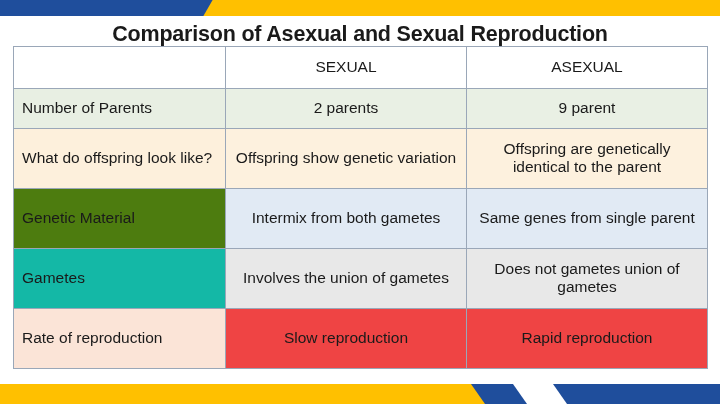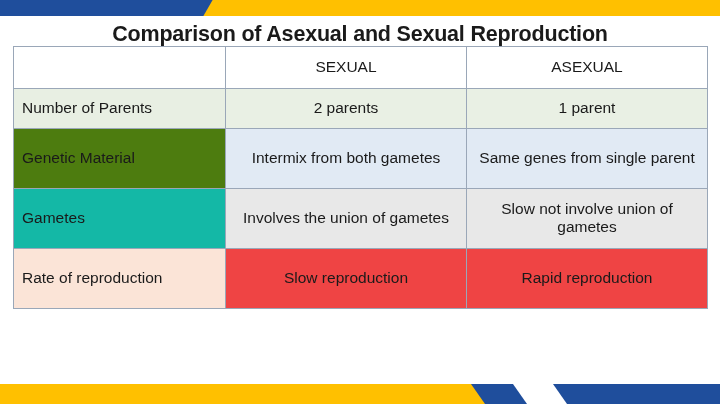--- a/index.html
+++ b/index.html
@@ -175,34 +175,39 @@
       <tbody>
         <tr class="hdr">
           <td class="blank"></td>
           <td>SEXUAL</td>
           <td>ASEXUAL</td>
         </tr>
 
         <tr class="row-green r-short">
           <td class="label-cell">Number of Parents</td>
           <td class="val-cell">2 parents</td>
-          <td class="val-cell">1 parent</td>
-        </tr>
-
+          <td class="val-cell">9 parent</td>
+        </tr>
+
+        <tr class="row-orange r-tall">
+          <td class="label-cell">What do offspring look like?</td>
+          <td class="val-cell">Offspring show genetic variation</td>
+          <td class="val-cell">Offspring are genetically identical to the parent</td>
+        </tr>
 
         <tr class="row-blue r-tall">
           <td class="label-cell">Genetic Material</td>
           <td class="val-cell">Intermix from both gametes</td>
           <td class="val-cell">Same genes from single parent</td>
         </tr>
 
         <tr class="row-gray r-tall">
           <td class="label-cell">Gametes</td>
           <td class="val-cell">Involves the union of gametes</td>
-          <td class="val-cell">Slow not involve union of gametes</td>
+          <td class="val-cell">Does not gametes union of gametes</td>
         </tr>
 
         <tr class="row-peach r-tall">
           <td class="label-cell">Rate of reproduction</td>
           <td class="val-cell">Slow reproduction</td>
           <td class="val-cell">Rapid reproduction</td>
         </tr>
       </tbody>
     </table>
   </div>

